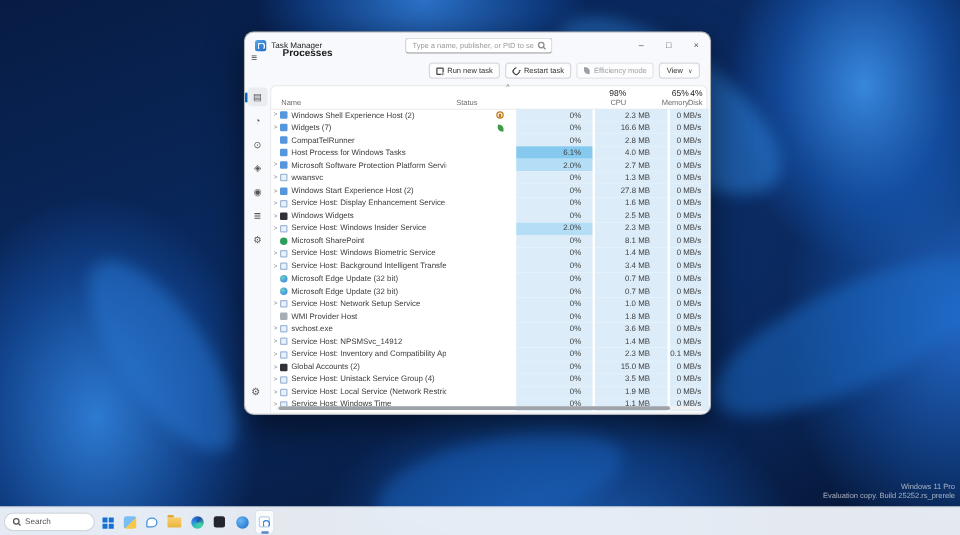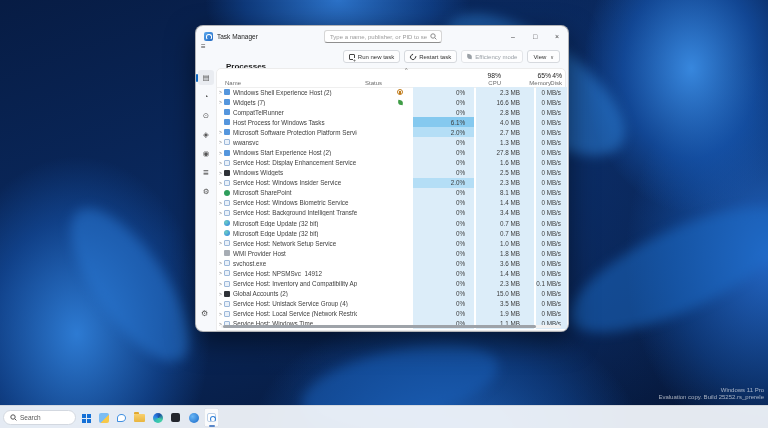--- a/index.html
+++ b/index.html
@@ -65,21 +65,21 @@
   .app-title { position:absolute; left:21px; top:7px; font-size:6.5px; color:#222; }
   .tm-search { position:absolute; left:128px; top:4px; width:118px; height:13px; background:#fff;
     border:1px solid #d6d6d6; border-bottom:1px solid #8f8f8f; border-radius:3px;
     font-size:6px; color:#8a8a8a; padding:0 14px 0 5px; outline:none; font-family:"Liberation Sans",sans-serif; }
   .tm-search::placeholder { color:#9a9a9a; }
   .tm-search-ic { position:absolute; left:234px; top:7px; }
   .win-controls { position:absolute; right:0; top:0; display:flex; }
   .wc { width:22px; height:20px; display:flex; align-items:center; justify-content:center;
     font-size:7px; color:#444; }
 
-  .page-title { position:absolute; left:30px; top:36px; font-size:8px; font-weight:bold; color:#1a1a1a; }
+  .page-title { position:absolute; left:30px; top:12px; font-size:8px; font-weight:bold; color:#1a1a1a; }
   .toolbar { position:absolute; right:8px; top:24px; display:flex; gap:4px; }
   .tbtn { height:13px; display:flex; align-items:center; gap:3px; padding:0 5px;
     background:#fdfdfe; border:1px solid #d6d9de; border-radius:3px; font-size:6px; color:#333; }
   .tbtn.disabled { color:#9aa0a6; border-color:#e3e5e9; }
   .i-newtask { width:6px; height:6px; border:1px solid #444; border-radius:1px; position:relative; }
   .i-newtask::after { content:"+"; position:absolute; right:-2px; bottom:-3px; font-size:5px; color:#444; background:#fdfdfe; line-height:4px; }
   .i-restart { width:6px; height:6px; border:1px solid #444; border-radius:50%; border-top-color:transparent; position:relative; transform:rotate(45deg); }
   .i-restart::after { content:""; position:absolute; right:-1px; top:-1.5px; border:1.5px solid transparent; border-left-color:#444; transform:rotate(45deg); }
   .i-leaf { width:5px; height:5px; background:#9aa0a6; border-radius:0 70% 0 70%; transform:rotate(8deg); }
   .i-chev { font-size:5px; color:#555; margin-left:1px; }

